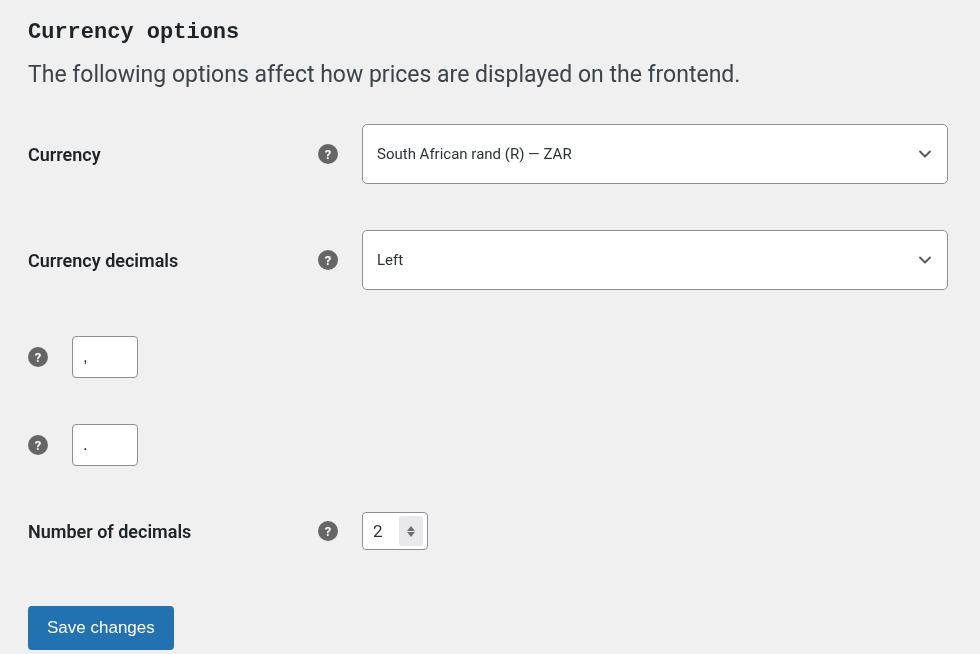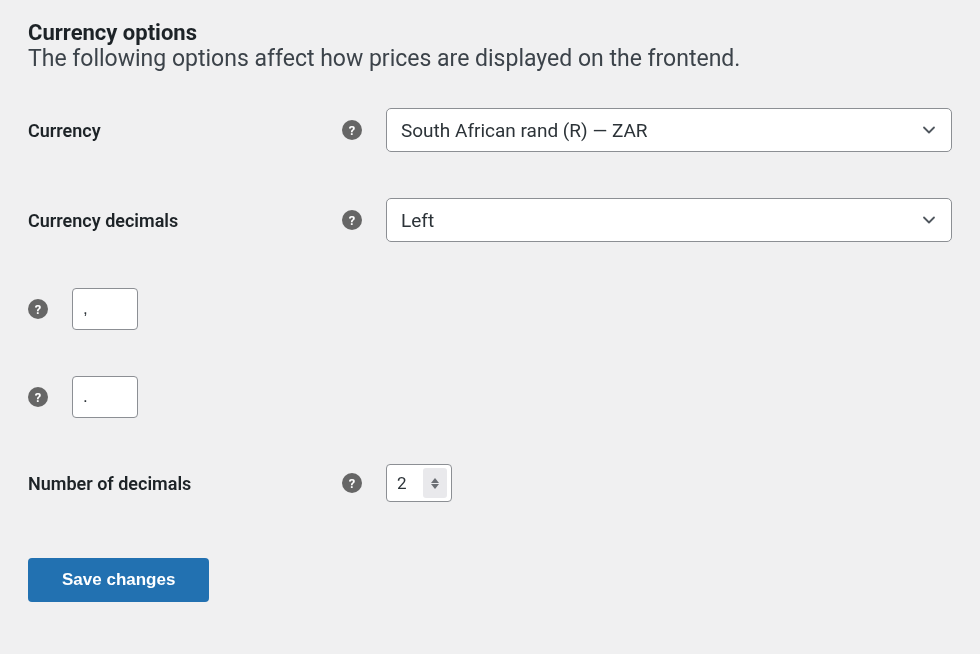--- a/index.html
+++ b/index.html
@@ -11,35 +11,36 @@
       font-family: -apple-system, BlinkMacSystemFont, "Segoe UI", Roboto, sans-serif;
       background: #f0f0f1;
       width: 980px;
       height: 654px;
       padding: 20px 28px;
       color: #1d2327;
     }
     .section-title {
       font-size: 22px;
       font-weight: 700;
+      margin-bottom: 16px;
       color: #1d2327;
+      font-family: Liberation Mono, monospace;
     }
     .section-desc {
       font-size: 23px;
       color: #3c434a;
       margin-bottom: 36px;
     }
     .form-table {
       width: 100%;
     }
     .form-row {
       display: flex;
       align-items: center;
       margin-bottom: 46px;
-      gap: 24px;
     }
     .form-label {
       width: 290px;
       font-size: 18px;
       font-weight: 600;
       color: #1d2327;
       flex-shrink: 0;
     }
     .help-icon {
       width: 20px;
@@ -60,25 +61,25 @@
       flex: 1;
       display: flex;
       align-items: center;
     }
     .select-control {
       flex: 1;
       position: relative;
       background: #fff;
       border: 1px solid #8c8f94;
       border-radius: 5px;
-      height: 44px;
+      height: 60px;
       display: flex;
       align-items: center;
       padding: 0 44px 0 14px;
-      font-size: 19px;
+      font-size: 15px;
       color: #2c3338;
       cursor: pointer;
       max-width: 586px;
     }
     .select-control .chevron {
       position: absolute;
       right: 14px;
       top: 50%;
       transform: translateY(-50%);
       pointer-events: none;
@@ -136,23 +137,23 @@
       border-bottom: 5px solid #6b6e74;
     }
     .spinner-down {
       border-top: 5px solid #6b6e74;
     }
     .save-button {
       background: #2271b1;
       color: #fff;
       border: none;
       border-radius: 4px;
-      padding: 12px 34px;
+      padding: 12px 19px;
       font-size: 17px;
-      font-weight: 700;
+      font-weight: 400;
       cursor: pointer;
       margin-top: 10px;
     }
   </style>
 </head>
 <body>
 
 
 
 <h2 class="section-title">Currency options</h2>

